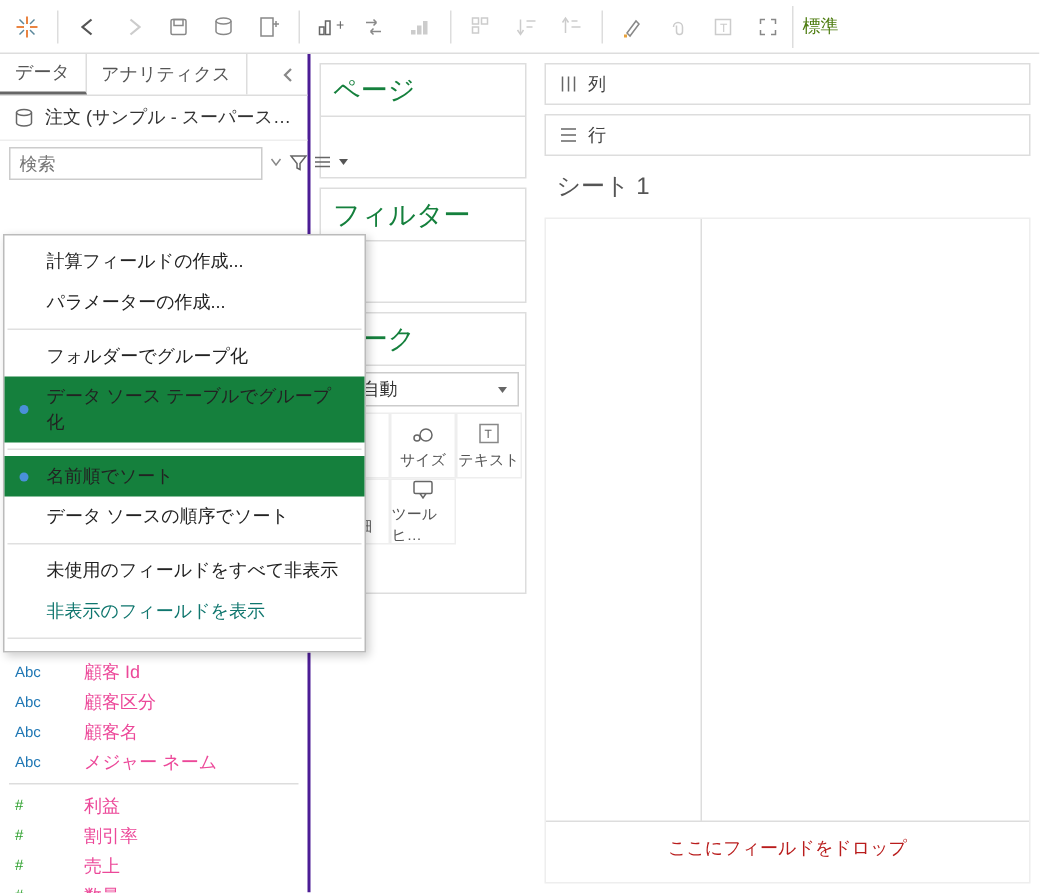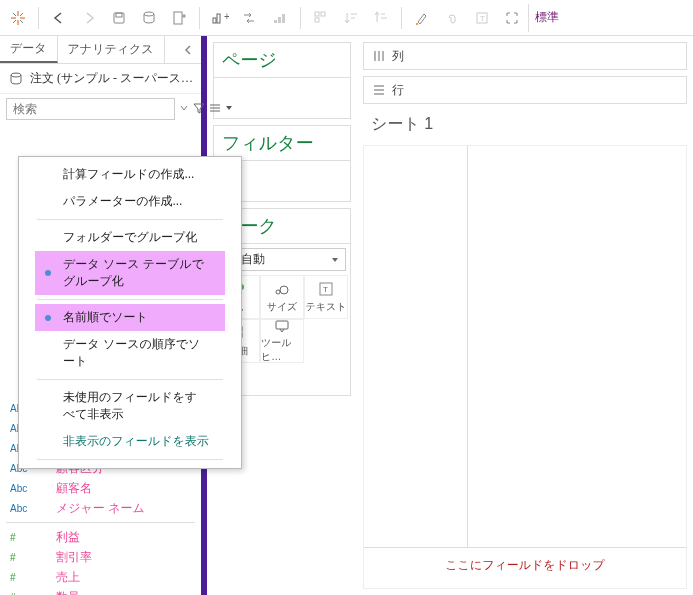--- a/index.html
+++ b/index.html
@@ -1,44 +1,44 @@
 <!DOCTYPE html>
 <html><head>
 <meta charset="utf-8">
 <style>
   * { box-sizing: border-box; margin: 0; padding: 0; }
   body { font-family: "Meiryo", "Arial", sans-serif; font-size: 12px; color: #333; width: 693px; height: 595px; overflow: hidden; background: #fff; }
   .toolbar { display: flex; align-items: center; height: 36px; border-bottom: 1px solid #ddd; padding: 0 4px; gap: 2px; }
   .tb-btn { width: 28px; height: 28px; display: flex; align-items: center; justify-content: center; color: #555; }
   .tb-btn.disabled { color: #ccc; }
   .tb-sep { width: 1px; height: 22px; background: #ddd; margin: 0 4px; }
-  .tb-label { font-size: 12px; color: #701a75; padding: 0 14px 0 6px; border-left: 1px solid #ddd; height: 28px; display: flex; align-items: center; }
+  .tb-label { font-size: 12px; color: #4d7c0f; padding: 0 14px 0 6px; border-left: 1px solid #ddd; height: 28px; display: flex; align-items: center; }
   .main { display: flex; height: calc(100% - 36px); }
-  .left { width: 207px; border-right: 6px solid #4c1d95; display: flex; flex-direction: column; position: relative; }
+  .left { width: 207px; border-right: 2px solid #4c1d95; display: flex; flex-direction: column; position: relative; }
   .tabs { display: flex; height: 28px; border-bottom: 1px solid #ddd; align-items: center; }
   .tab { padding: 0 10px; height: 27px; display: flex; align-items: center; border-right: 1px solid #ddd; color: #555; }
   .tab.active { border-bottom: 2px solid #666; font-weight: 500; }
   .collapse { margin-left: auto; padding: 0 8px; color: #888; }
-  .ds-row { display: flex; align-items: center; padding: 6px 8px; gap: 6px; border-bottom: 1px solid #eee; font-family: Liberation Serif, serif; }
+  .ds-row { display: flex; align-items: center; padding: 6px 8px; gap: 6px; border-bottom: 1px solid #eee; }
   .ds-icon { width: 16px; height: 16px; color: #555; }
   .search-row { display: flex; align-items: flex-start; padding: 4px 6px; gap: 4px; }
   .search-input { flex: 1; border: 1px solid #ccc; padding: 3px 6px; font-size: 12px; color: #888; height: 22px; }
   .mini-btn { width: 20px; height: 20px; display: flex; align-items: center; justify-content: center; color: #666; }
   .field-list { flex: 1; overflow: auto; padding-top: 2px; }
   .field-row { display: flex; align-items: center; padding: 2px 10px; gap: 24px; height: 20px; }
   .field-type { font-size: 10px; width: 22px; color: #1f77b4; }
   .field-type.num { color: #2ca02c; }
   .field-name { color: #ec4899; }
   .divider { height: 1px; background: #ddd; margin: 4px 6px; }
-  .context-menu { position: absolute; top: 120px; left: 18px; width: 224px; background: #fff; border: 1px solid #bbb; box-shadow: 2px 2px 6px rgba(0,0,0,0.2); z-index: 100; padding: 4px 16px; }
+  .context-menu { position: absolute; top: 120px; left: 2px; width: 242px; background: #fff; border: 1px solid #bbb; box-shadow: 2px 2px 6px rgba(0,0,0,0.2); z-index: 100; padding: 4px 0; }
   .cm-item { padding: 5px 16px 5px 28px; color: #222; font-size: 12px; position: relative; }
   .cm-item.disabled { color: #0f766e; }
   .cm-sep { height: 1px; background: #e0e0e0; margin: 4px 2px; }
   .cm-bullet { position: absolute; left: 10px; top: 50%; transform: translateY(-50%); width: 6px; height: 6px; border-radius: 50%; background: #4a90d9; }
-  .cm-row-hl { background: #f0abfc; }
+  .cm-row-hl { background: #15803d; }
   .center { width: 150px; display: flex; flex-direction: column; }
   .card { border: 1px solid #ddd; margin: 6px 6px 0 6px; }
   .card-header { padding: 5px 8px; border-bottom: 1px solid #ddd; font-size: 18px; color: #15803d; }
   .card-body { min-height: 40px; padding: 6px; }
   .marks-select { display: flex; align-items: center; border: 1px solid #ccc; margin: 4px; padding: 2px 6px; font-size: 12px; justify-content: space-between; }
   .marks-grid { display: grid; grid-template-columns: 1fr 1fr 1fr; gap: 0; margin: 2px; }
   .mark-cell { border: 1px solid #eee; height: 44px; display: flex; flex-direction: column; align-items: center; justify-content: center; gap: 3px; font-size: 10px; color: #555; }
   .mark-icon { height: 16px; display: flex; align-items: center; justify-content: center; }
   .right { flex: 1; display: flex; flex-direction: column; }
   .shelf { display: flex; align-items: center; border: 1px solid #ddd; margin: 6px 6px 0 6px; height: 28px; padding: 0 8px; gap: 6px; }

